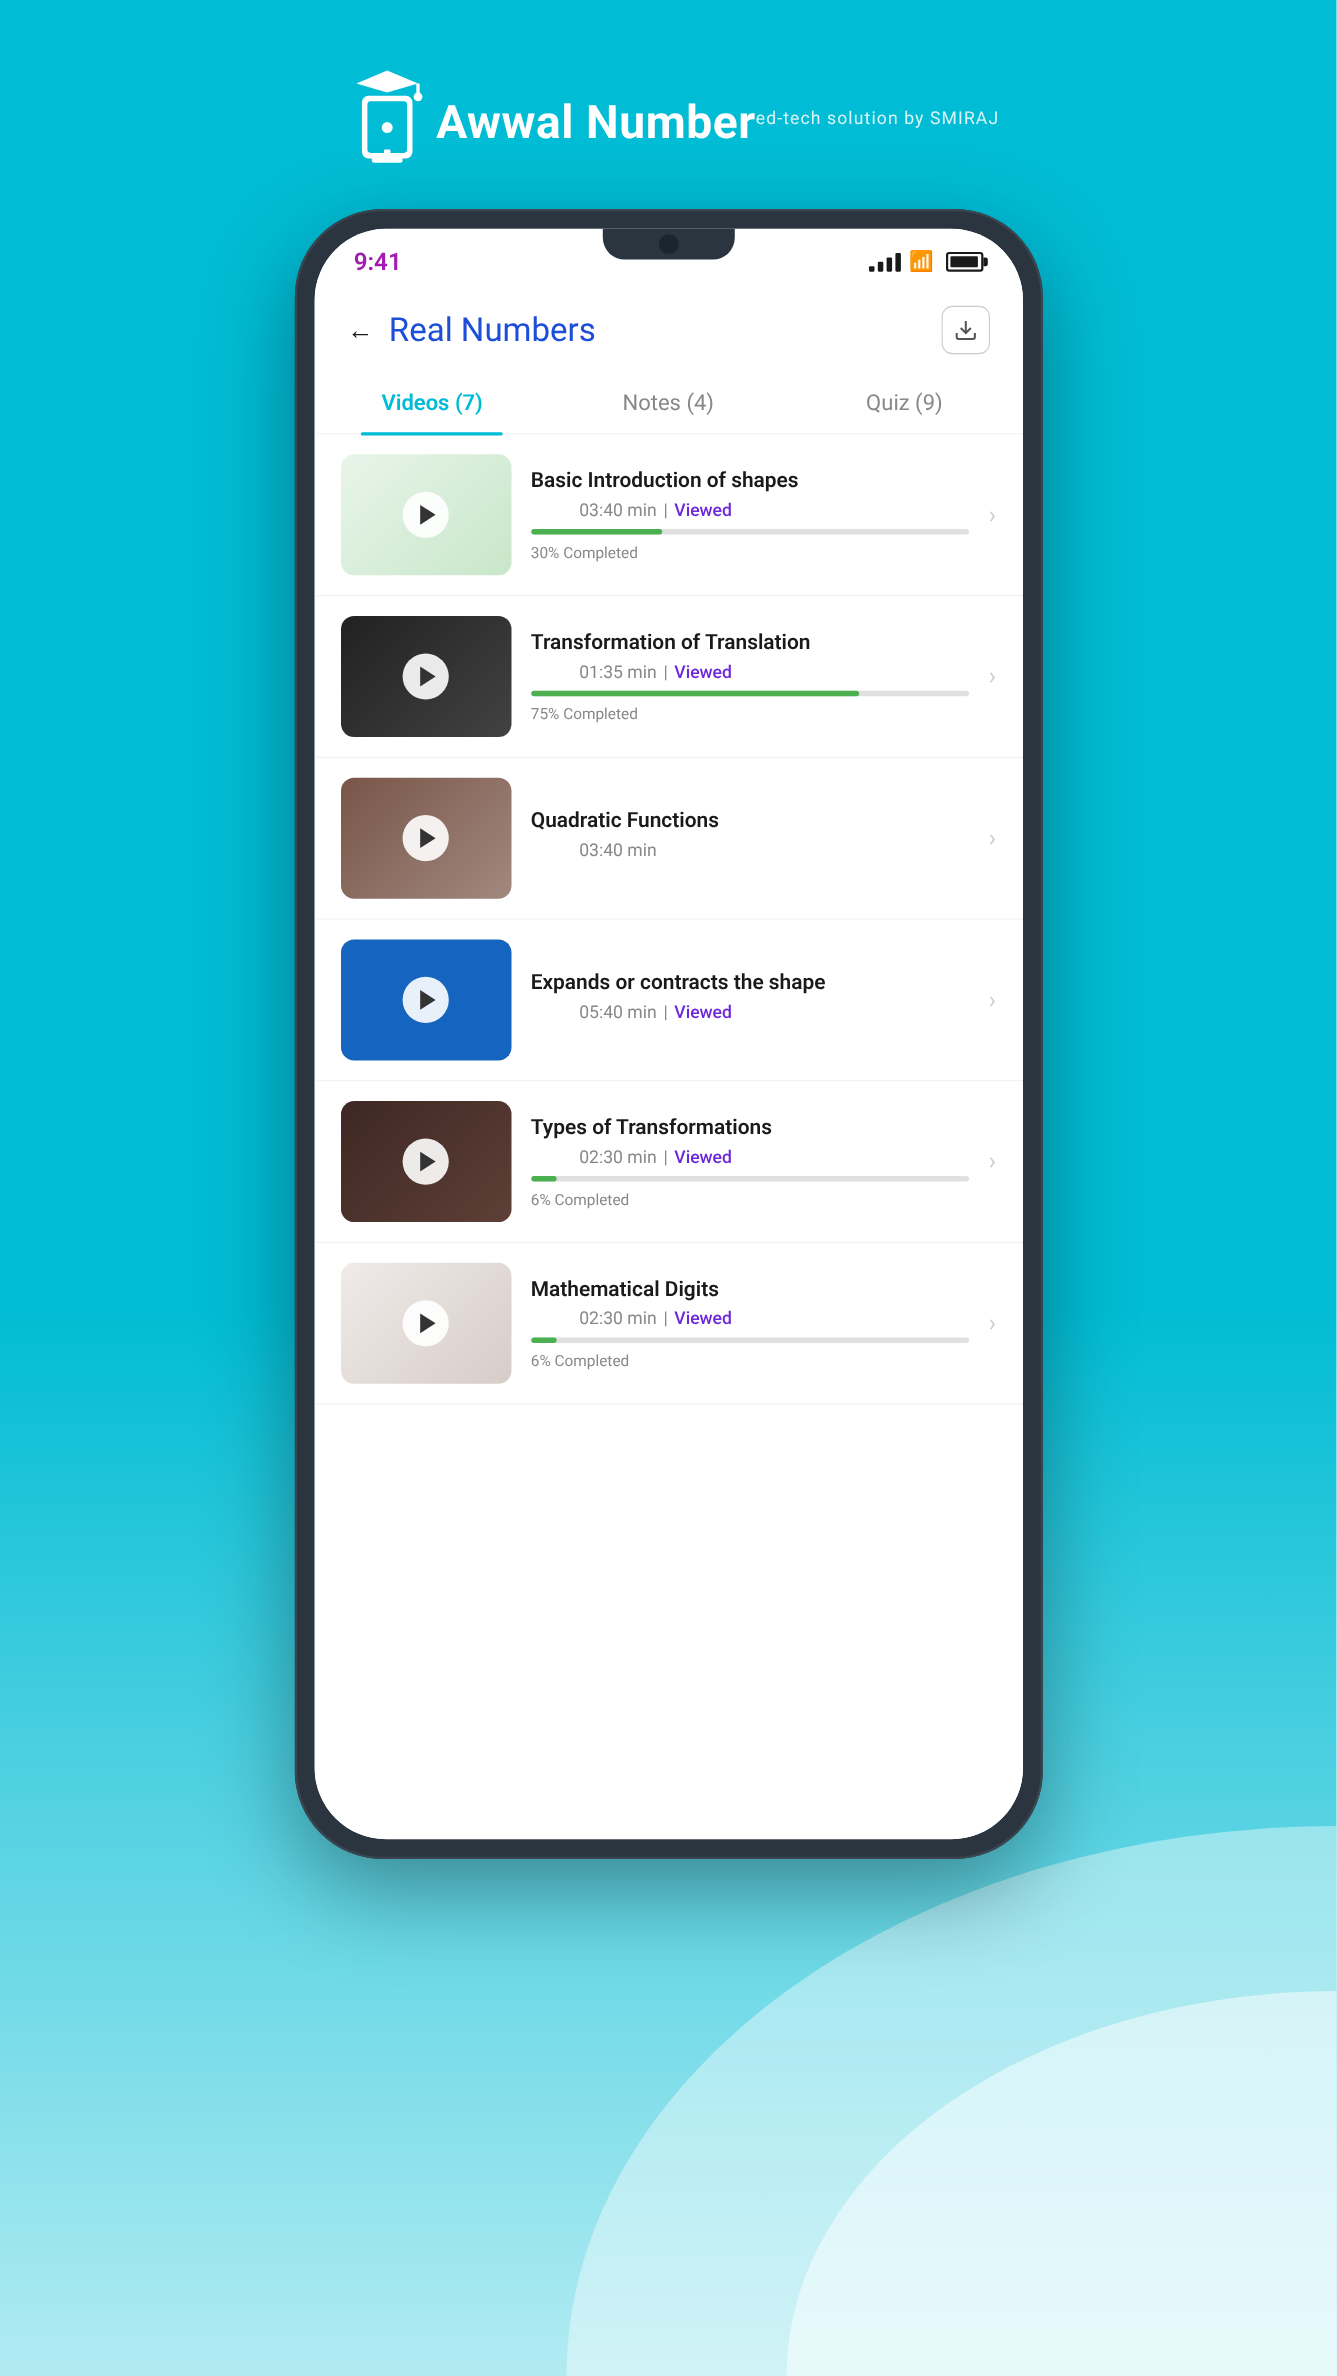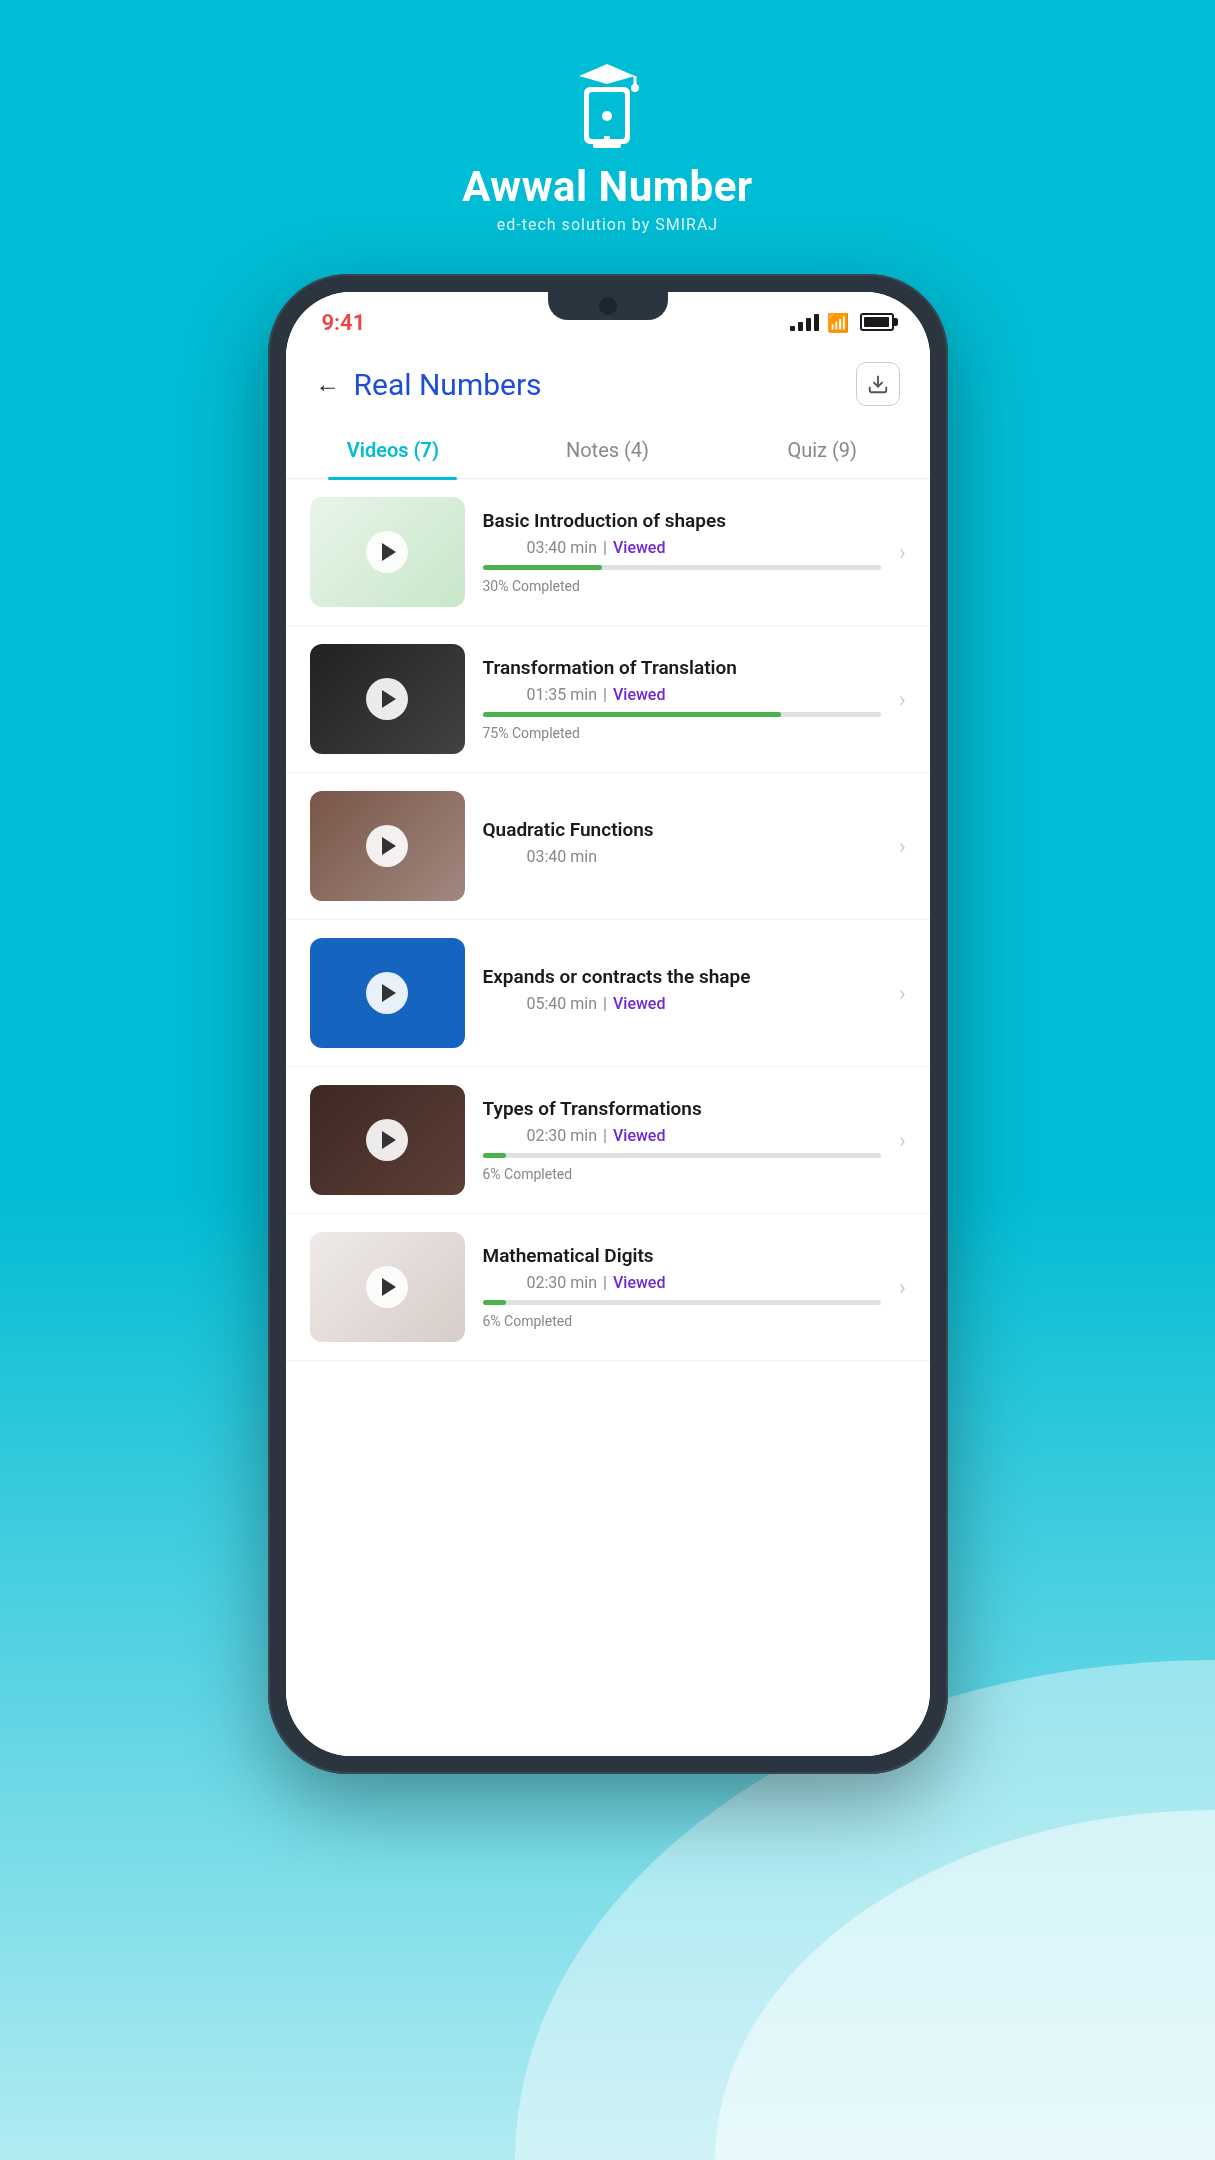--- a/index.html
+++ b/index.html
@@ -12,21 +12,21 @@
       align-items: center;
       font-family: -apple-system, BlinkMacSystemFont, 'Segoe UI', Roboto, sans-serif;
       overflow: hidden;
       position: relative;
     }
 
     
     .logo-area {
       margin-top: 60px;
       display: flex;
-      flex-direction: column;
+      flex-direction: row;
       align-items: center;
       z-index: 2;
     }
     .logo-icon {
       width: 90px;
       height: 90px;
       color: white;
     }
     .logo-title {
       color: white;
@@ -95,21 +95,21 @@
       padding: 0 36px;
       display: flex;
       align-items: center;
       justify-content: space-between;
       background: white;
       flex-shrink: 0;
     }
     .status-time {
       font-size: 22px;
       font-weight: 600;
-      color: #ef4444;
+      color: #a21caf;
     }
     .status-icons {
       display: flex;
       align-items: center;
       gap: 8px;
     }
     .signal-bars {
       display: flex;
       align-items: flex-end;
       gap: 3px;

